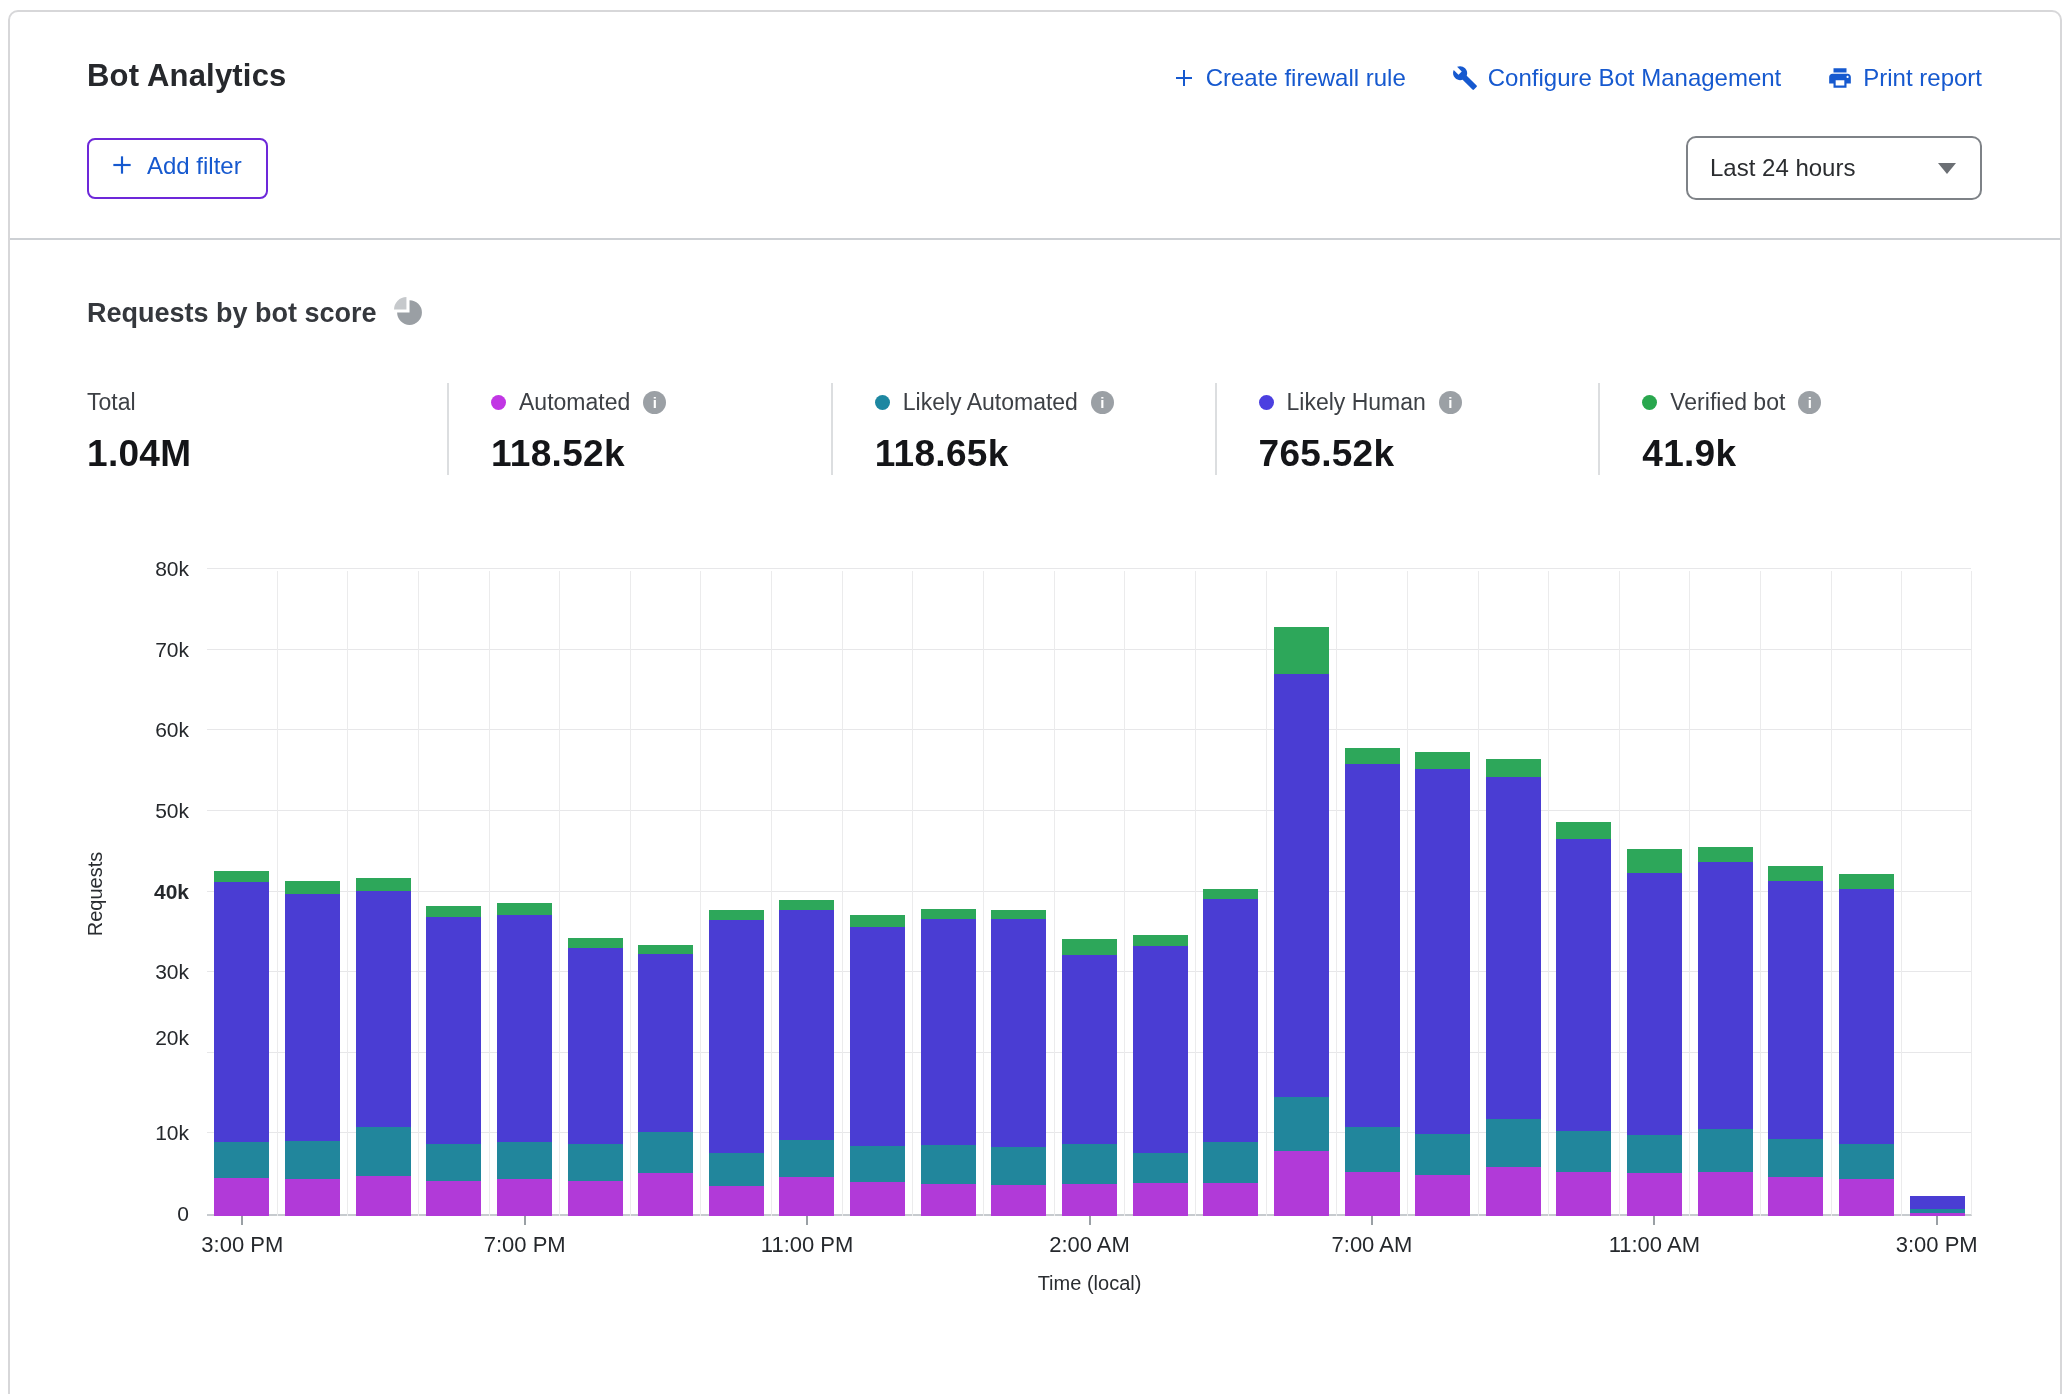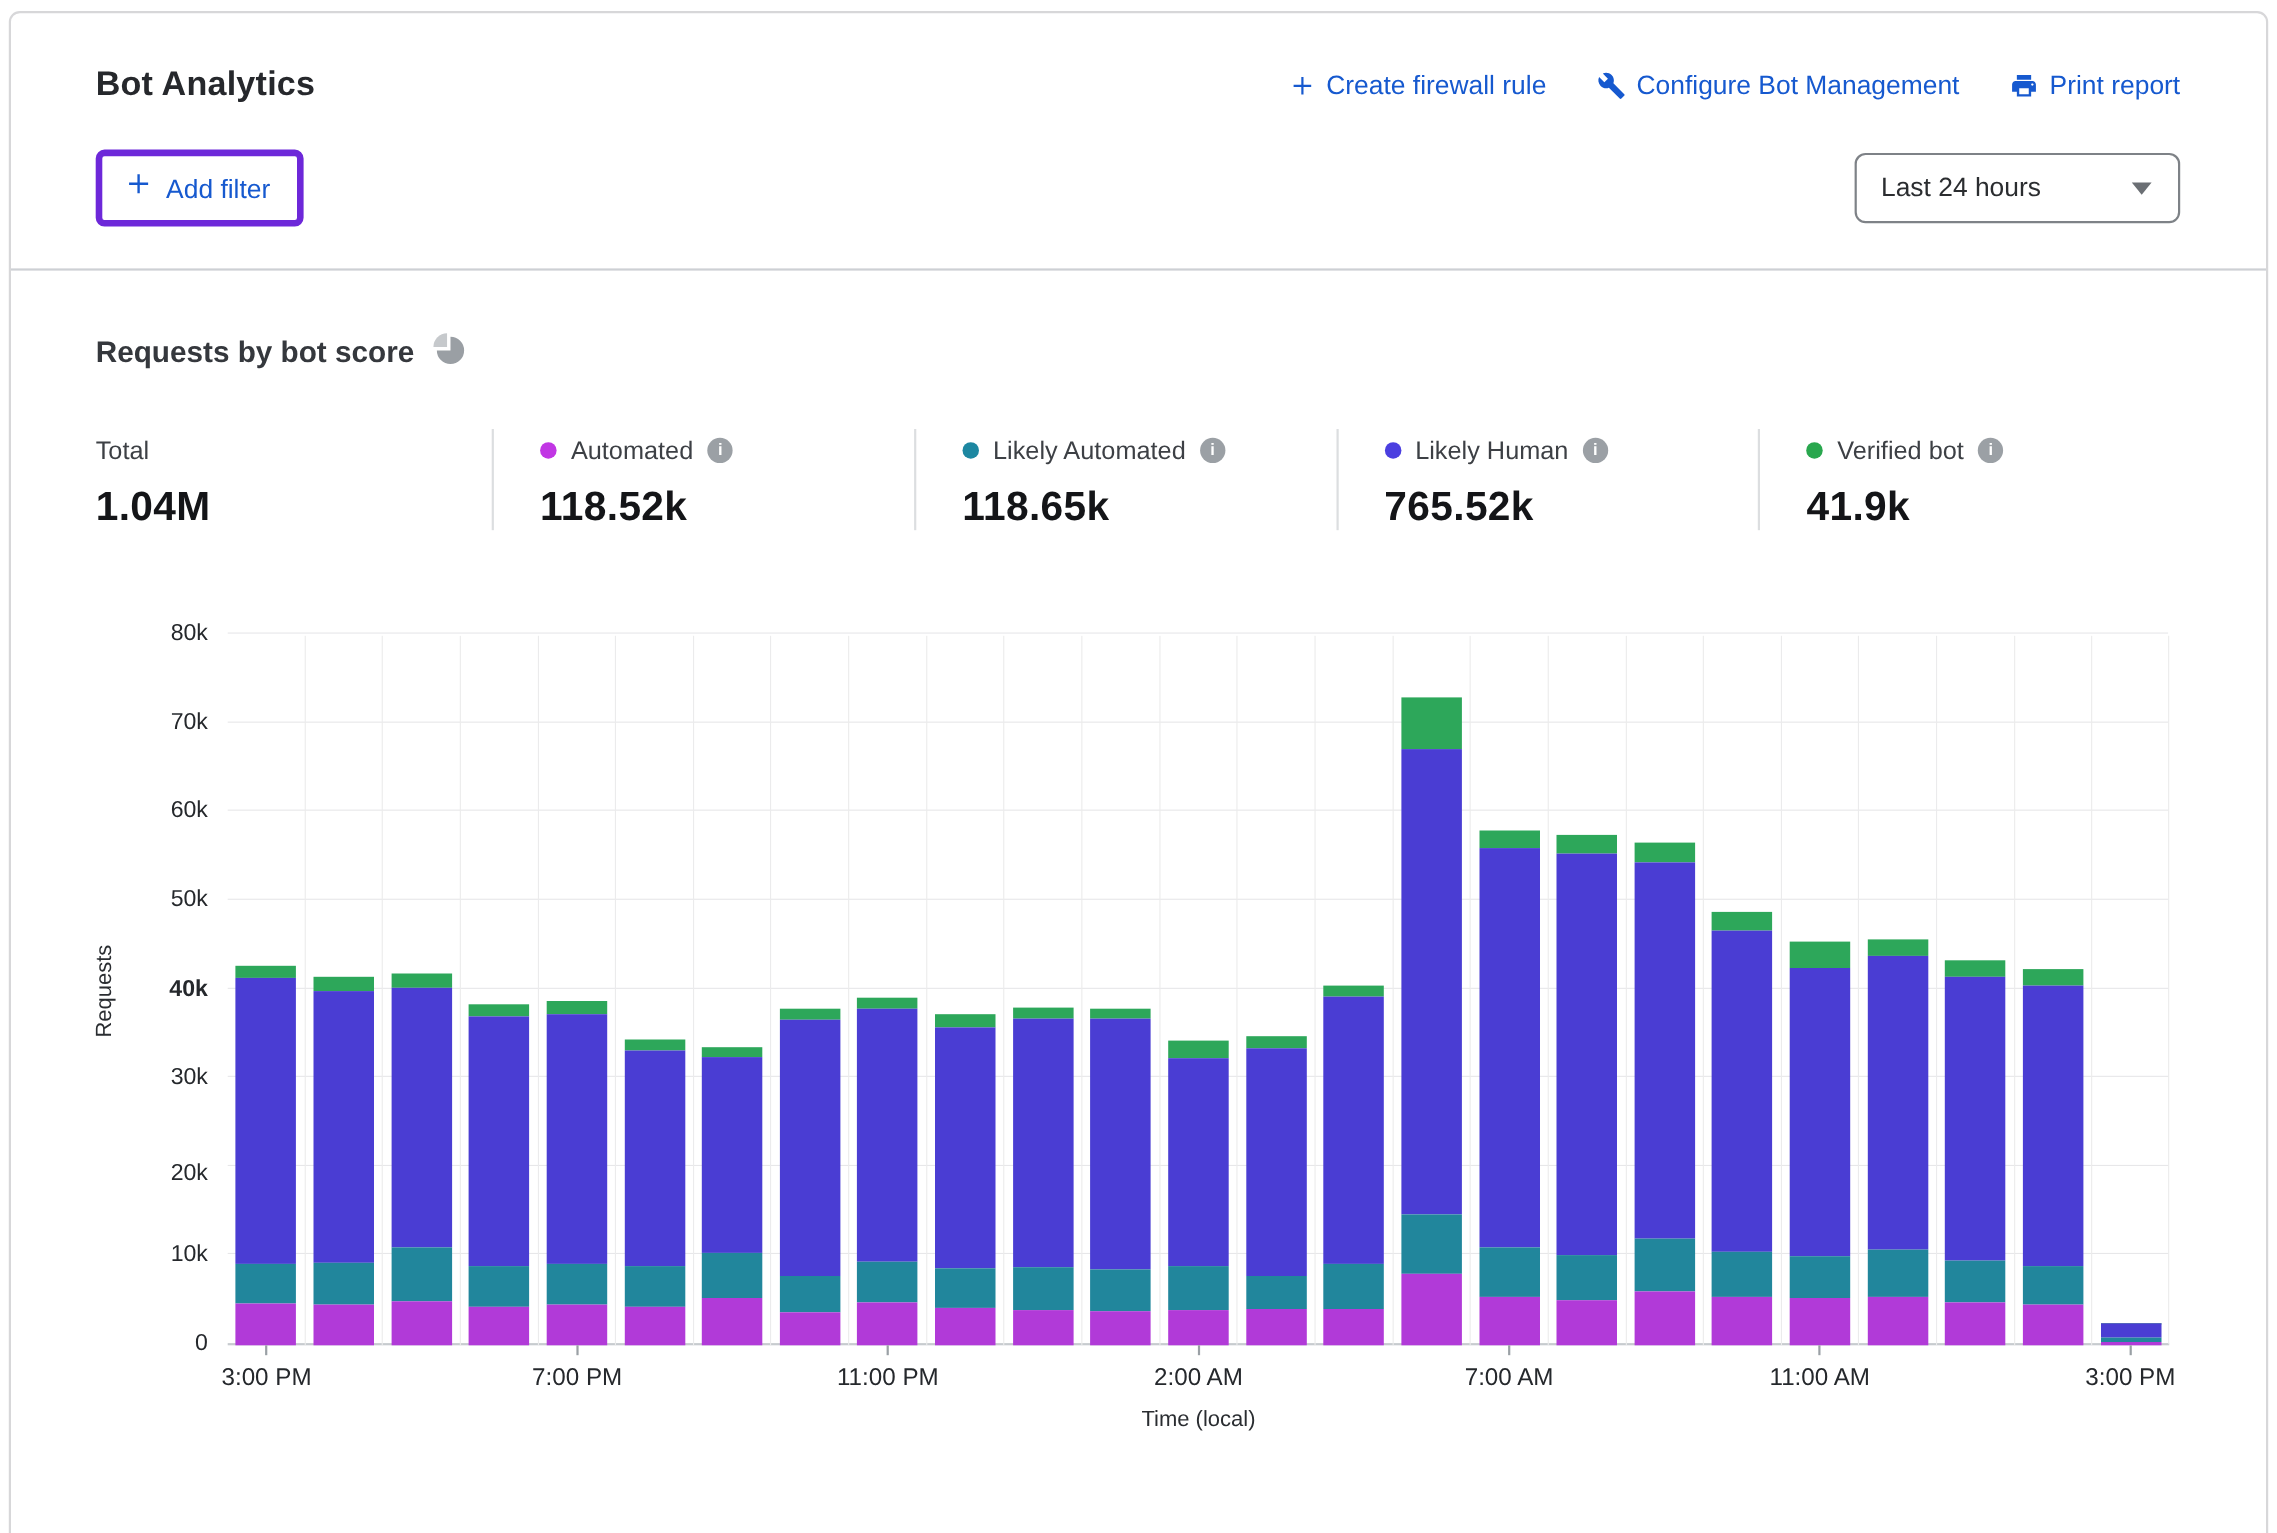--- a/index.html
+++ b/index.html
@@ -9,22 +9,22 @@
     border:2px solid #d7d7d9; border-radius:10px; background:#fff; }
   
   .card-header { padding:46px 78px 38px 77px; border-bottom:2px solid #cdd0d4; }
   .header-row { display:flex; justify-content:space-between; align-items:center; }
   .page-title { font-size:31px; font-weight:700; color:#26282c; letter-spacing:.2px; }
   .actions { display:flex; gap:46px; align-items:center; padding-top:4px; }
   .link { display:flex; align-items:center; gap:10px; color:#1659cf; font-size:24px;
     text-decoration:none; cursor:pointer; }
   .link svg { display:block; }
   .filter-row { display:flex; justify-content:space-between; align-items:center; margin-top:42px; }
-  .btn-outline { display:flex; align-items:flex-end; gap:12px; padding:12px 24px 13px 20px;
-    border:6px solid #6d28d9; border-radius:8px; background:#fff; color:#1659cf;
+  .btn-outline { display:flex; align-items:flex-start; gap:12px; padding:12px 24px 13px 20px;
+    border:2px solid #6d28d9; border-radius:8px; background:#fff; color:#1659cf;
     font-size:24px; cursor:pointer; font-family:inherit; }
   .select { display:flex; align-items:center; justify-content:space-between; width:296px;
     height:64px; padding:0 24px 0 22px; border:2px solid #7e8287; border-radius:10px;
     background:#fff; font-size:24px; color:#2b2d30; cursor:pointer; }
   .caret { width:0; height:0; border-left:9px solid transparent; border-right:9px solid transparent;
     border-top:11px solid #6b6f74; }
   
   .card-body { padding:56px 78px 0 77px; }
   .section-title-row { display:flex; align-items:center; gap:16px; }
   .section-title { font-size:27px; font-weight:700; color:#35383d; }
@@ -166,21 +166,21 @@
       </div>
     </div>
 
     <div class="chart-wrap">
       <div class="y-title">Requests</div>
       <div class="plot">
           <div class="y-tick" style="bottom: 0px;">0</div>
           <div class="grid-h" style="bottom: 80.625px;"></div>
           <div class="y-tick" style="bottom: 80.625px;">10k</div>
           <div class="grid-h" style="bottom: 161.25px;"></div>
-          <div class="y-tick" style="bottom: 154px; margin-top: 29px;">20k</div>
+          <div class="y-tick" style="bottom: 176px; margin-top: 29px;">20k</div>
           <div class="grid-h" style="bottom: 241.875px;"></div>
           <div class="y-tick" style="bottom: 241.875px;">30k</div>
           <div class="grid-h" style="bottom: 322.5px;"></div>
           <div class="y-tick" style="bottom: 322.5px; font-weight: bold;">40k</div>
           <div class="grid-h" style="bottom: 403.125px;"></div>
           <div class="y-tick" style="bottom: 403.125px;">50k</div>
           <div class="grid-h" style="bottom: 483.75px;"></div>
           <div class="y-tick" style="bottom: 483.75px;">60k</div>
           <div class="grid-h" style="bottom: 564.375px;"></div>
           <div class="y-tick" style="bottom: 564.375px;">70k</div>

